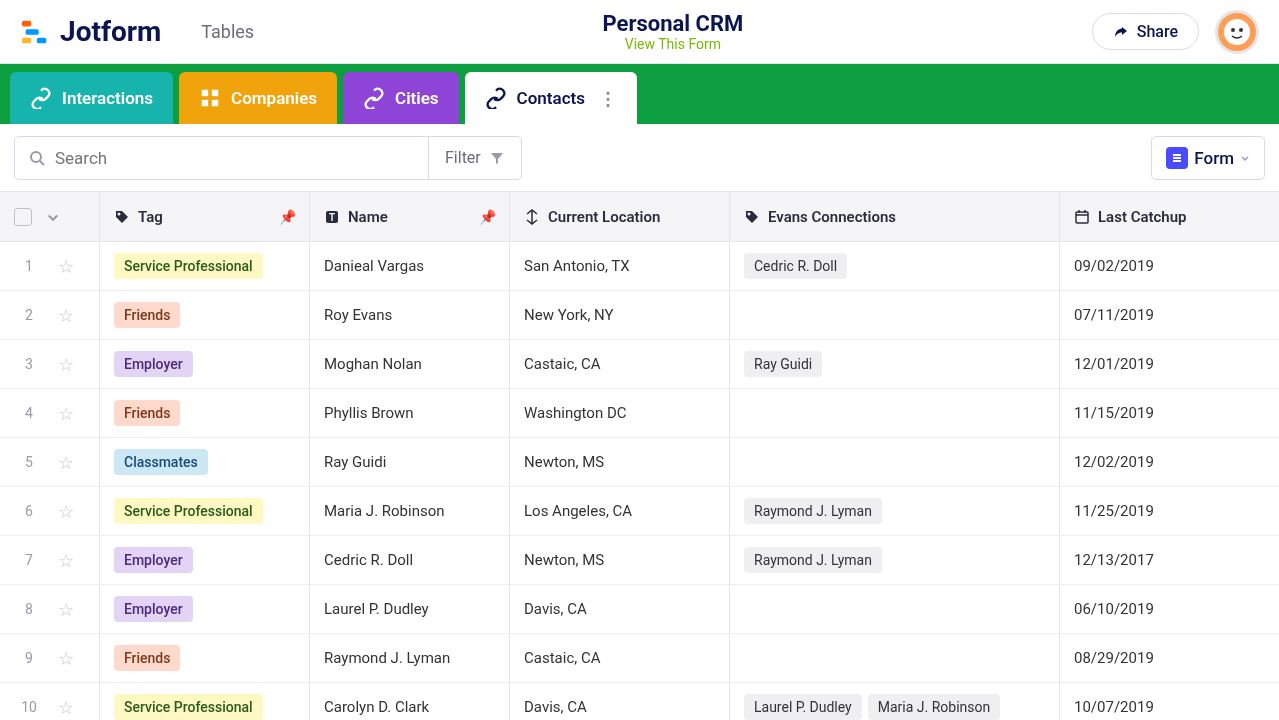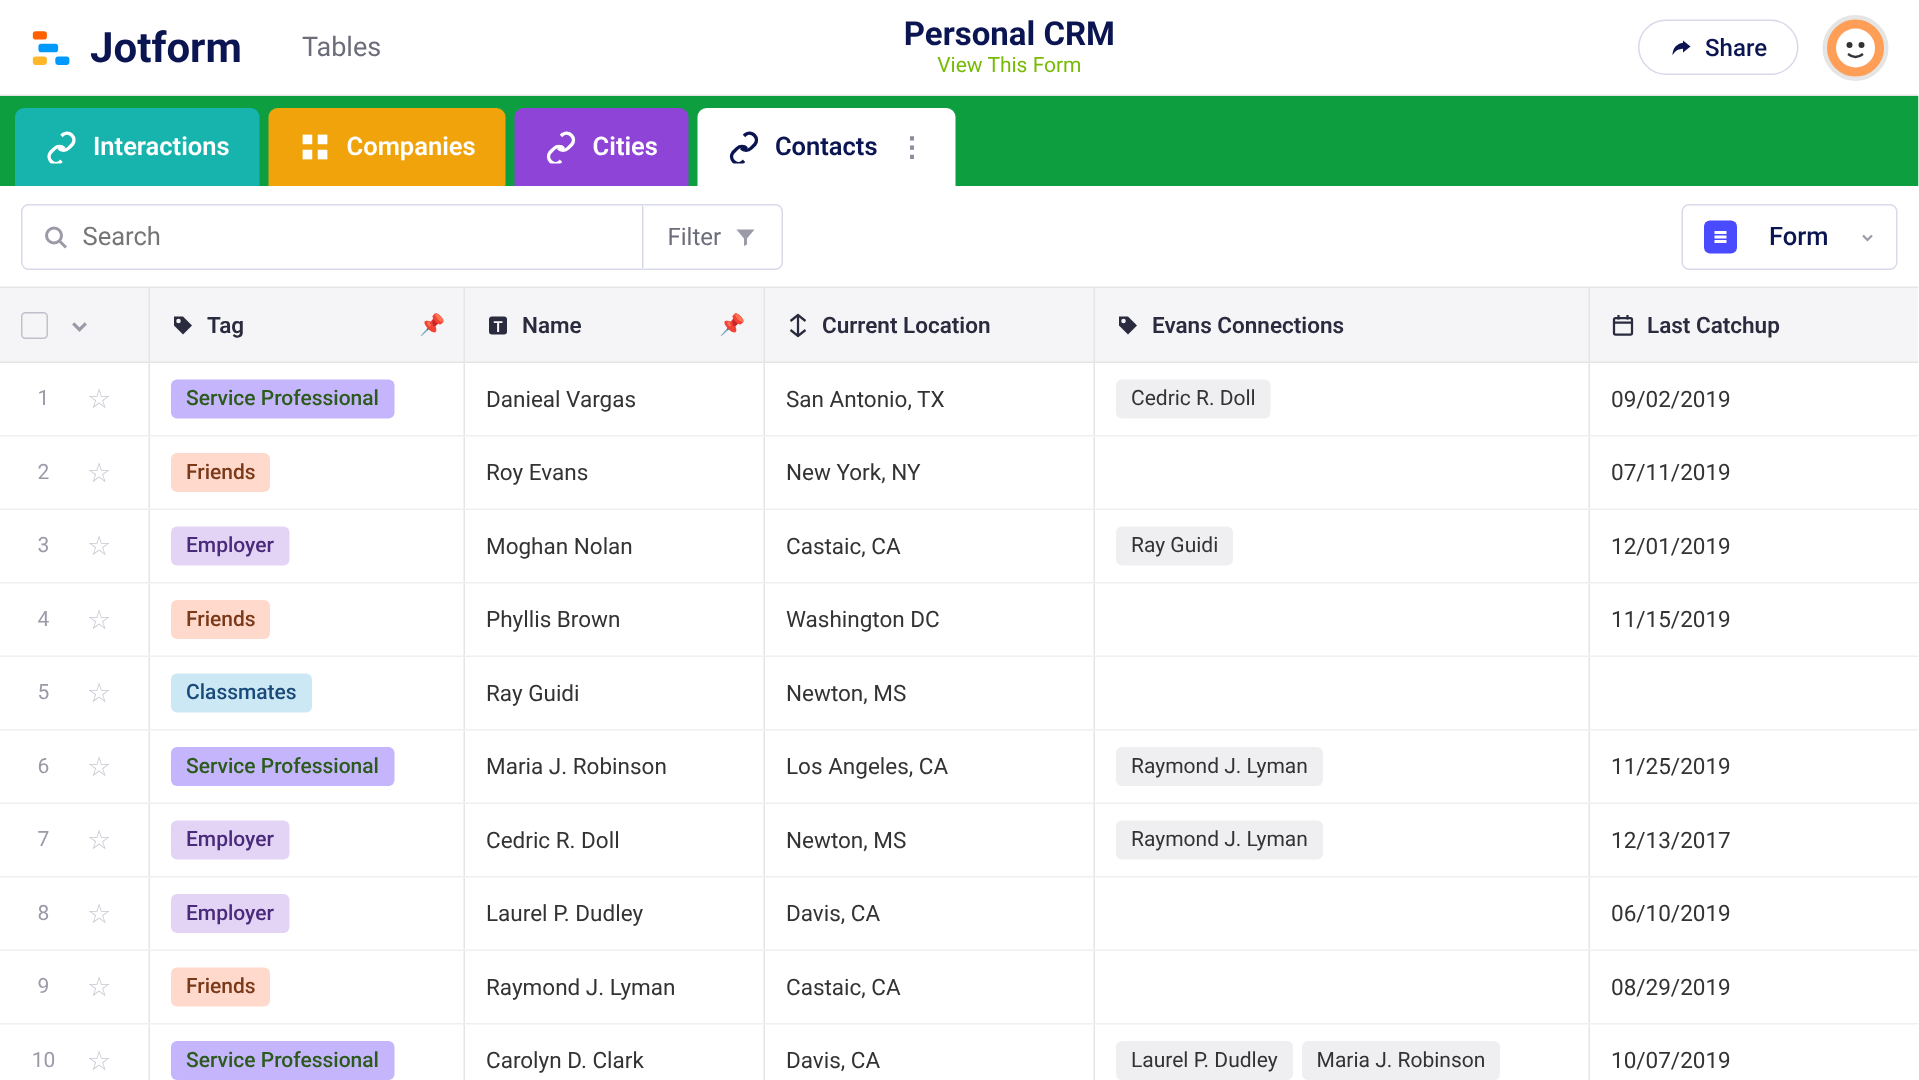--- a/index.html
+++ b/index.html
@@ -27,21 +27,21 @@
 .tab.active { background: #fff; color: #0a1551; }
 .tab-icon { width: 22px; height: 22px; }
 .tab-menu { color: #8a8a9a; margin-left: 4px; font-size: 18px; }
 
 
 .toolbar { height: 68px; display: flex; align-items: center; padding: 12px 14px; gap: 0; border-bottom: 1px solid #e5e5e5; }
 .search-wrap { display: flex; align-items: center; border: 1px solid #d8dae9; border-radius: 5px 0 0 5px; height: 44px; width: 415px; padding: 0 14px; }
 .search-input { border: none; outline: none; font-size: 17px; color: #555; flex: 1; margin-left: 10px; }
 .filter-btn { display: flex; align-items: center; gap: 8px; border: 1px solid #d8dae9; border-left: none; border-radius: 0 5px 5px 0; height: 44px; padding: 0 16px; color: #6c6c7a; font-size: 16px; cursor: pointer; }
 .spacer { flex: 1; }
-.form-btn { display: flex; align-items: center; gap: 21px; border: 1px solid #d8dae9; border-radius: 5px; height: 44px; padding: 0 14px; font-size: 17px; font-weight: 500; color: #0a1551; cursor: pointer; }
+.form-btn { display: flex; align-items: center; gap: 6px; border: 1px solid #d8dae9; border-radius: 5px; height: 44px; padding: 0 14px; font-size: 17px; font-weight: 500; color: #0a1551; cursor: pointer; }
 .form-icon-box { width: 22px; height: 22px; background: #4a4aff; border-radius: 4px; display: flex; align-items: center; justify-content: center; }
 
 
 .table-wrap { overflow: hidden; }
 .thead { display: flex; height: 50px; background: #f5f5f7; border-bottom: 1px solid #e5e5e5; }
 .th, .td { display: flex; align-items: center; padding: 0 14px; border-right: 1px solid #e5e5e5; font-size: 15px; color: #333; }
 .th { font-weight: 600; color: #2b2b3f; gap: 8px; position: relative; }
 .col-idx { width: 100px; justify-content: flex-start; gap: 14px; }
 .col-tag { width: 210px; }
 .col-name { width: 200px; }
@@ -49,21 +49,21 @@
 .col-conn { width: 330px; }
 .col-date { width: 210px; border-right: none; }
 .pin { position: absolute; right: 12px; color: #c0c0cc; font-size: 14px; }
 .tbody .row { display: flex; height: 49px; border-bottom: 1px solid #efeff2; }
 .row-num { color: #9a9aa8; font-size: 14px; width: 30px; text-align: center; }
 .star { color: #c8c8d4; font-size: 18px; }
 .checkbox { width: 18px; height: 18px; border: 1.5px solid #c0c0cc; border-radius: 3px; }
 
 
 .tag-chip { display: inline-block; padding: 5px 10px; border-radius: 4px; font-size: 14px; font-weight: 500; }
-.tag-service { background: #c4b5fd; color: #2b5a1a; }
+.tag-service { background: #fef9c3; color: #2b5a1a; }
 .tag-friends { background: #ffd9cc; color: #7a3a1a; }
 .tag-employer { background: #e3d4f5; color: #4a2a7a; }
 .tag-classmates { background: #cce8f5; color: #1a4a7a; }
 .conn-chip { display: inline-block; padding: 5px 10px; border-radius: 4px; background: #efeff2; color: #333; font-size: 14px; margin-right: 6px; }
 
 .icon-sm { width: 16px; height: 16px; flex-shrink: 0; }
 </style>
 </head>
 <body>
 
@@ -267,20 +267,21 @@
         <div class="td col-idx">
           <span class="row-num">5</span>
           <span class="star">☆</span>
         </div>
         <div class="td col-tag">
           <span class="tag-chip tag-classmates">Classmates</span>
         </div>
         <div class="td col-name">Ray Guidi</div>
         <div class="td col-loc">Newton, MS</div>
         <div class="td col-conn"></div>
+        <div class="td col-date">12/02/2019</div>
       </div>
       <div class="row">
         <div class="td col-idx">
           <span class="row-num">6</span>
           <span class="star">☆</span>
         </div>
         <div class="td col-tag">
           <span class="tag-chip tag-service">Service Professional</span>
         </div>
         <div class="td col-name">Maria J. Robinson</div>

